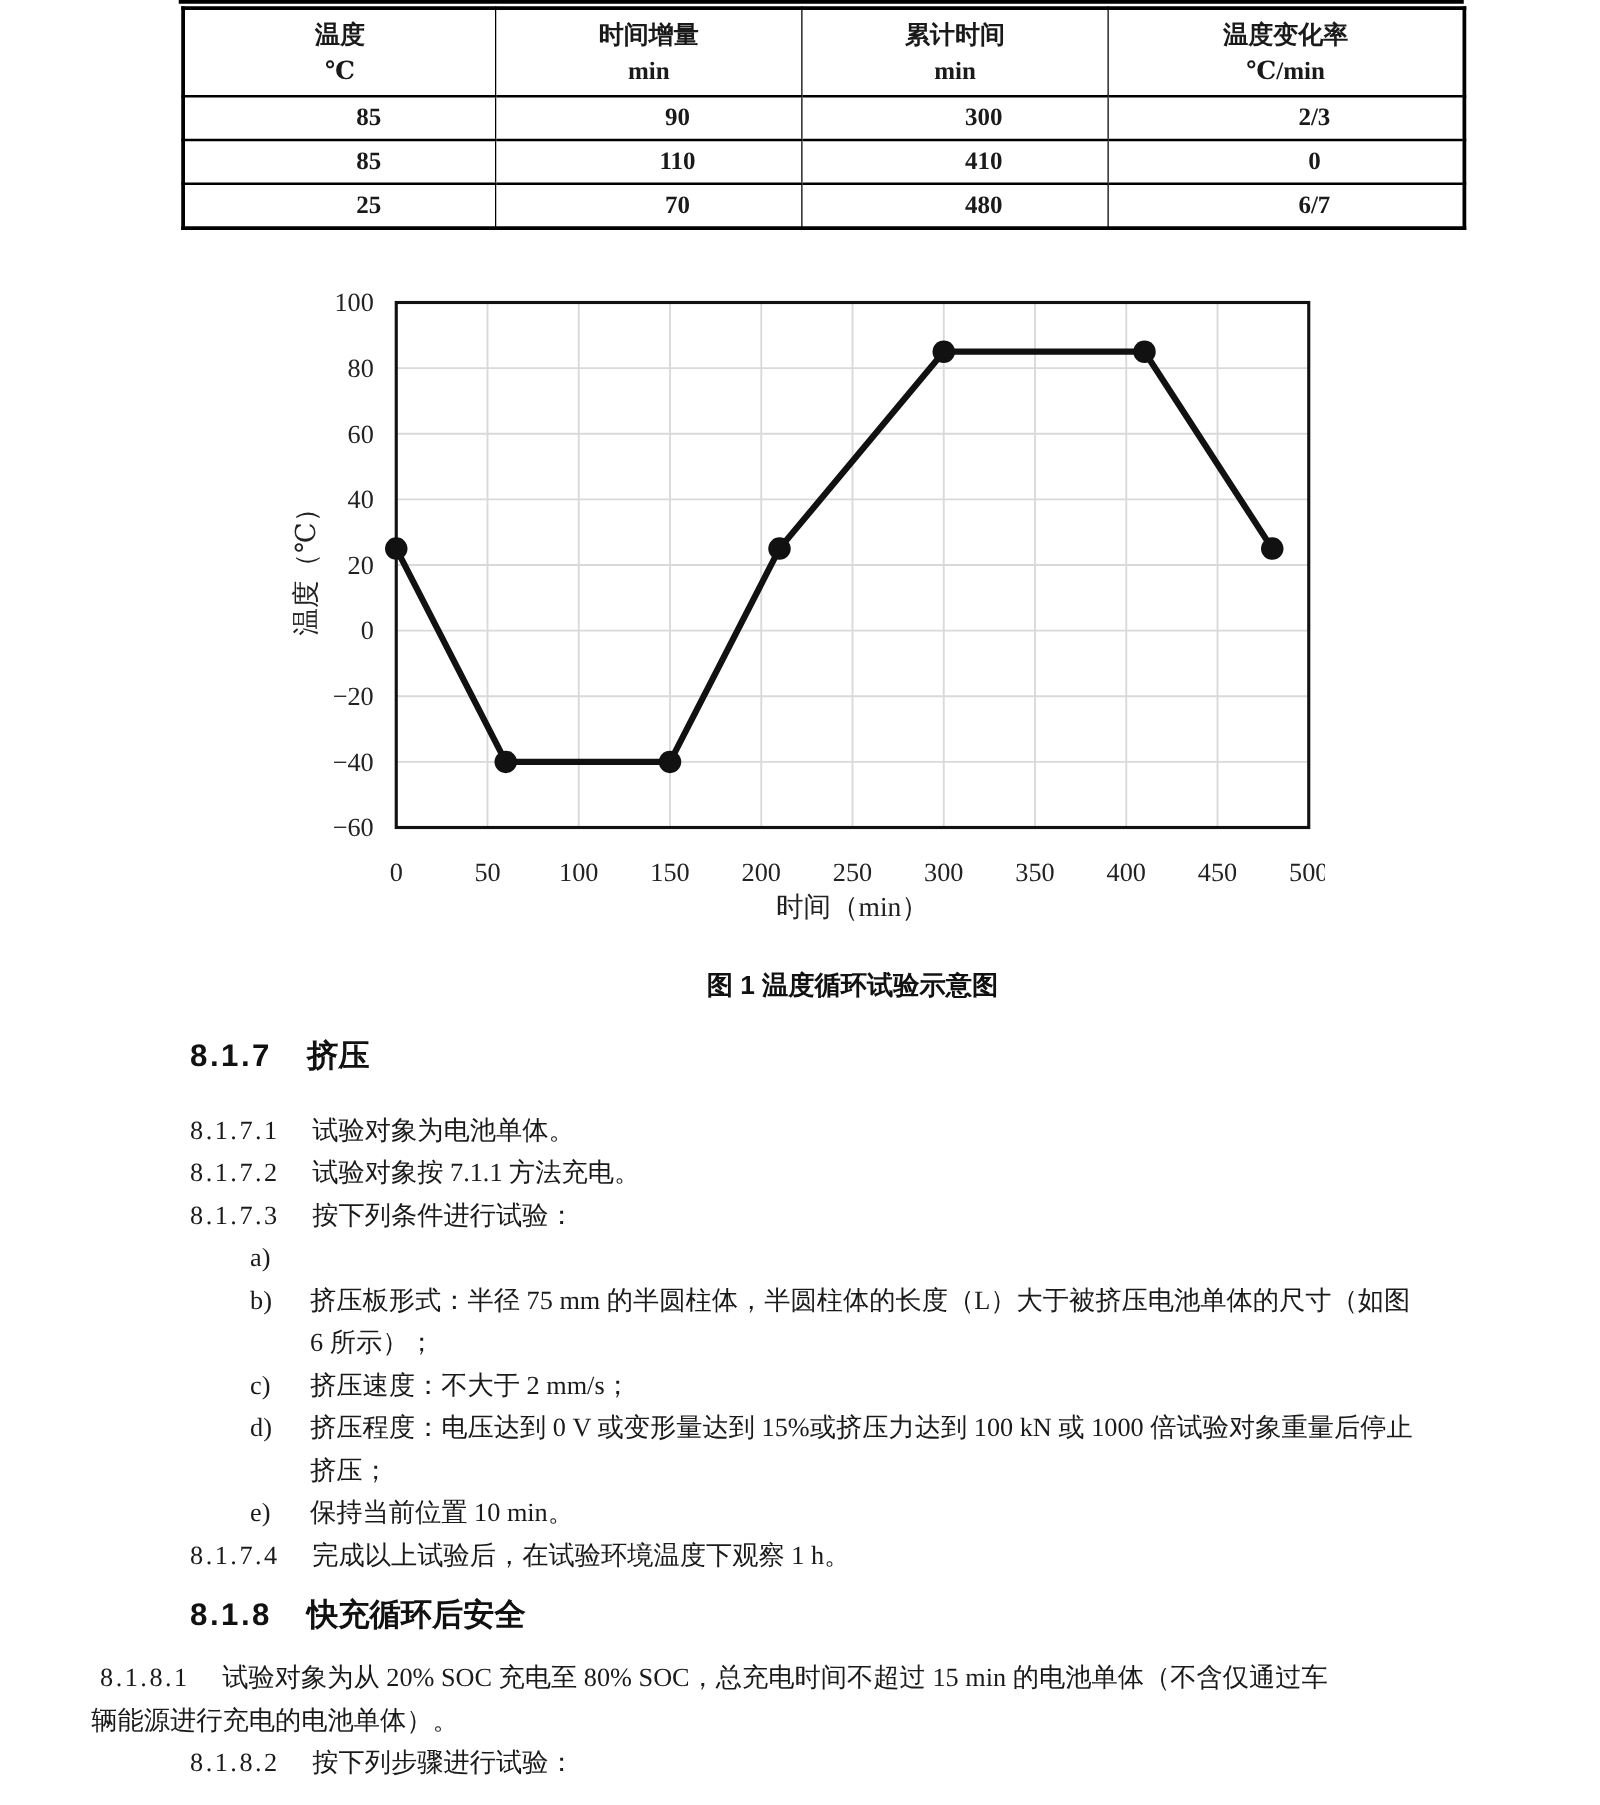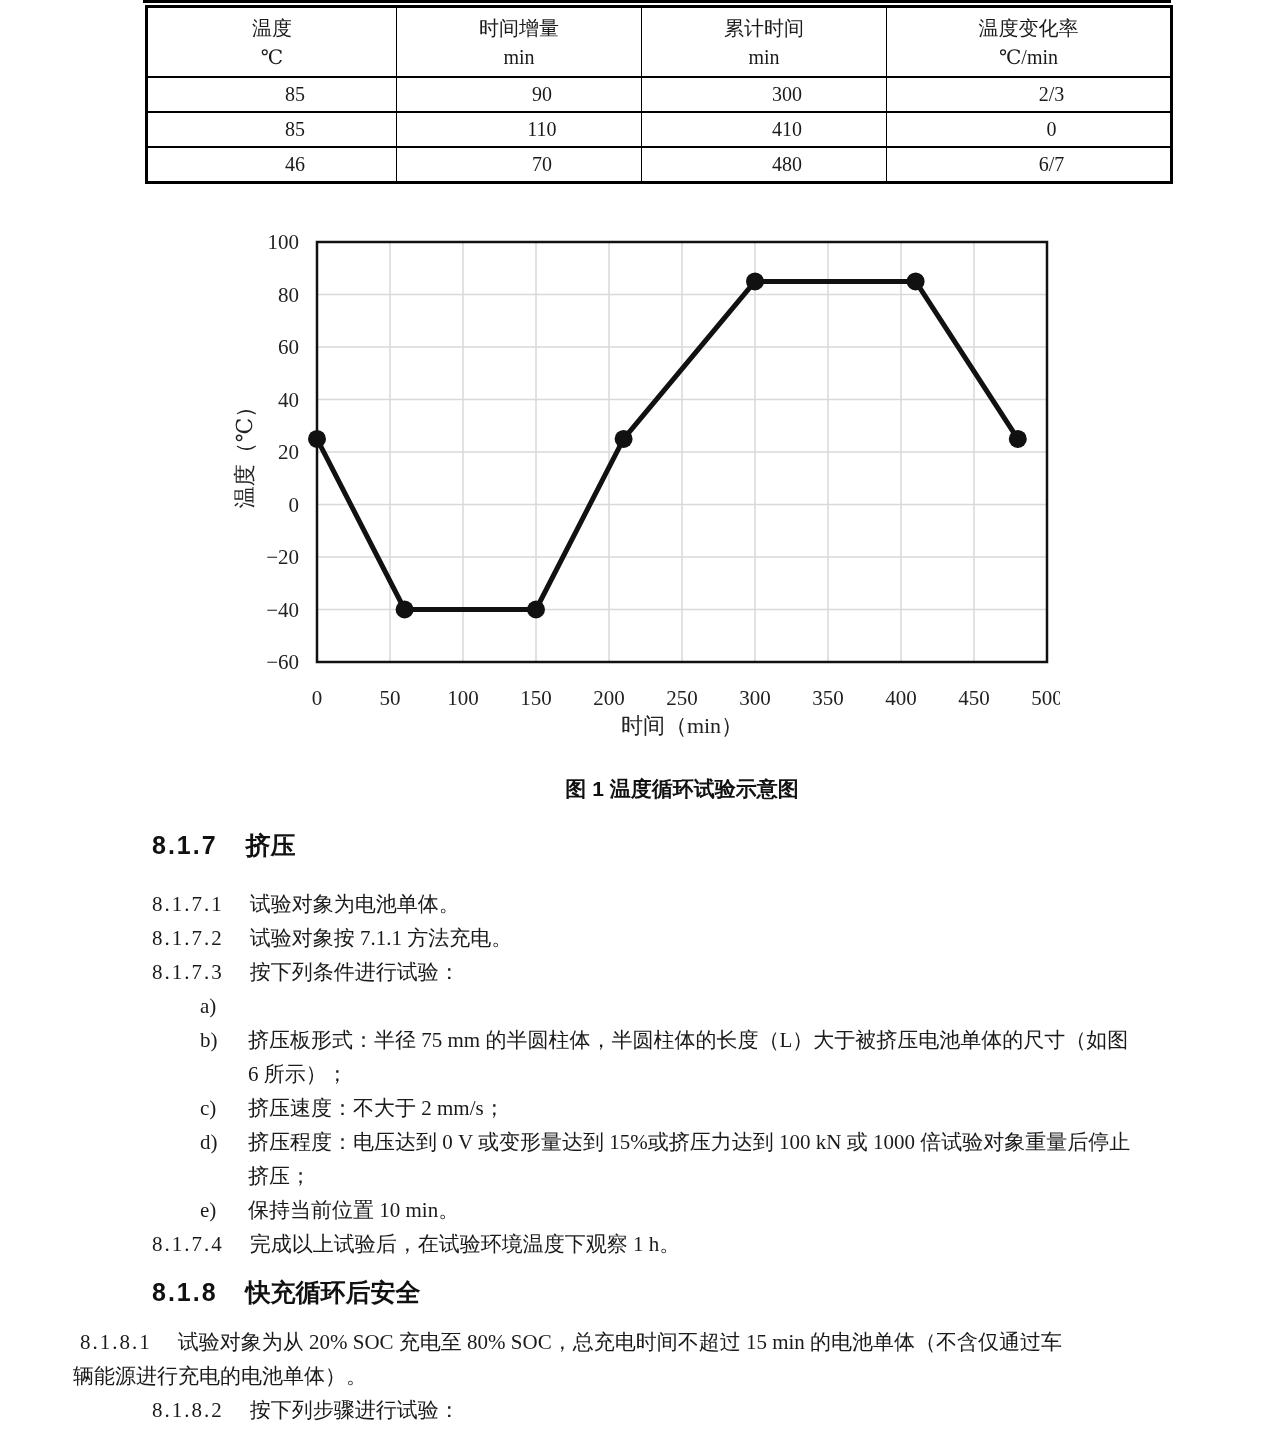--- a/index.html
+++ b/index.html
@@ -13,21 +13,21 @@
   }
 
   
   .cut-line { position:absolute; left:143px; top:0; width:1028px; height:3px; background:#000; }
   .table-block { position:absolute; left:145px; top:5px; width:1025px; }
   table.spec { border-collapse:collapse; table-layout:fixed; width:1025px; border:3px solid #000; }
   table.spec col.c1 { width:250px; } table.spec col.c2 { width:245px; }
   table.spec col.c3 { width:245px; } table.spec col.c4 { width:285px; }
   table.spec th, table.spec td {
     border:1.5px solid #000; text-align:center; vertical-align:middle;
-    font-weight:normal; font-size:20px; padding:0;
+    font-weight:bold; font-size:20px; padding:0;
   }
   table.spec thead th { border-bottom:2.5px solid #000; height:68px; }
   table.spec tbody td { border-top:2px solid #000; height:33px;padding-left:46px; }
   .th-title { line-height:30px; padding-top:4px; }
   .th-unit  { line-height:28px; padding-bottom:4px; }
 
   
   .chart-svg { position:absolute; left:140px; top:225px; }
   .chart-svg text.tick { font-family:"Liberation Serif","DejaVu Serif",serif; font-size:21px; fill:#222; }
   .chart-svg text.axis-label { font-family:"Liberation Serif","DejaVu Serif",serif; font-size:22px; fill:#222; }
@@ -97,21 +97,21 @@
           <td>300</td>
           <td>2/3</td>
         </tr>
         <tr>
           <td>85</td>
           <td>110</td>
           <td>410</td>
           <td>0</td>
         </tr>
         <tr>
-          <td>46</td>
+          <td>25</td>
           <td>70</td>
           <td>480</td>
           <td>6/7</td>
         </tr>
       </tbody>
     </table>
   </div>
 
   <svg id="chart" class="chart-svg" width="920" height="540" viewBox="0 0 920 540">
       <line x1="250" y1="17" x2="250" y2="437" stroke="#d9d9d9" stroke-width="1.5"></line>

